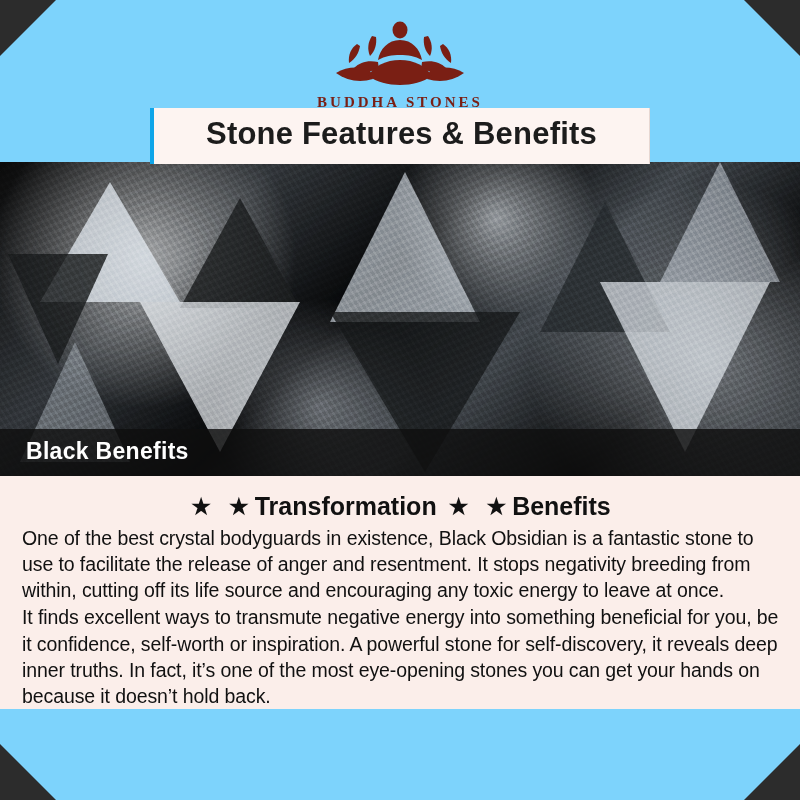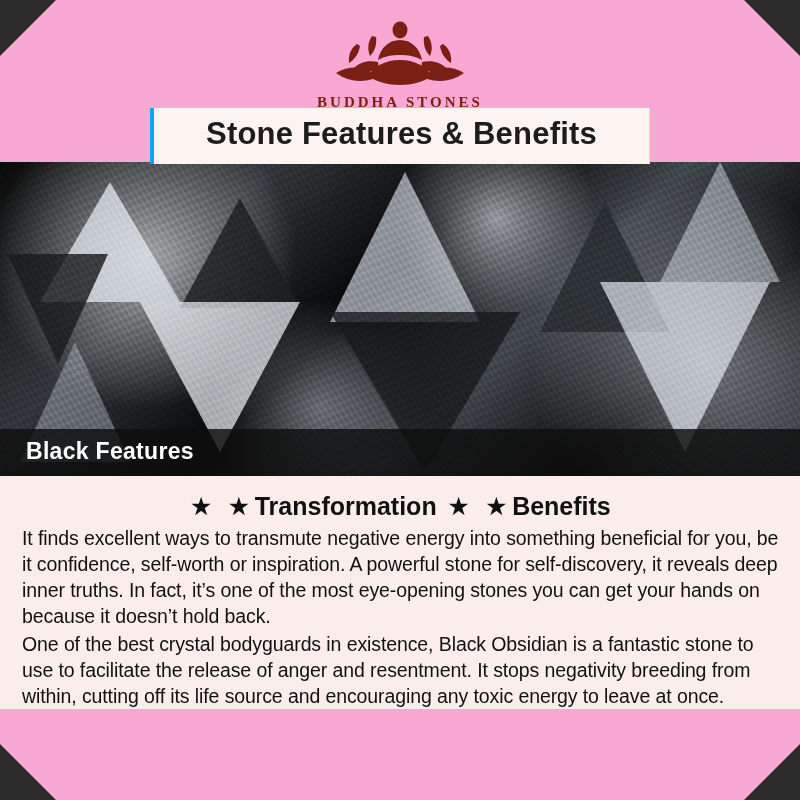--- a/index.html
+++ b/index.html
@@ -11,21 +11,21 @@
     height: 800px;
     font-family: "Liberation Sans", sans-serif;
     background: #ffffff;
     overflow: hidden;
   }
 
   .page {
     position: relative;
     width: 800px;
     height: 800px;
-    background: #f9a8d4;
+    background: #7dd3fc;
     overflow: hidden;
   }
 
   
   .corner {
     position: absolute;
     width: 0;
     height: 0;
     z-index: 5;
   }
@@ -238,21 +238,21 @@
     <div class="shard s4"></div>
     <div class="shard s5"></div>
     <div class="shard s6"></div>
     <div class="shard s7"></div>
     <div class="shard s8"></div>
     <div class="shard s9"></div>
     <div class="shard s10"></div>
     <div class="photo-grain"></div>
 
     <div class="caption-bar">
-      <span class="caption-text">Black Features</span>
+      <span class="caption-text">Black Benefits</span>
     </div>
   </div>
 
   <div class="body-block">
     <div class="keywords">
       <span class="kw">
         <span class="star">★</span>
       </span>
       <span class="kw">
         <span class="star">★</span>
@@ -260,17 +260,17 @@
       </span>
       <span class="kw">
         <span class="star">★</span>
       </span>
       <span class="kw">
         <span class="star">★</span>
         <span>Benefits</span>
       </span>
     </div>
 
+    <p class="para">One of the best crystal bodyguards in existence, Black Obsidian is a fantastic stone to use to facilitate the release of anger and resentment. It stops negativity breeding from within, cutting off its life source and encouraging any toxic energy to leave at once.</p>
     <p class="para">It finds excellent ways to transmute negative energy into something beneficial for you, be it confidence, self-worth or inspiration. A powerful stone for self-discovery, it reveals deep inner truths. In fact, it’s one of the most eye-opening stones you can get your hands on because it doesn’t hold back.</p>
-    <p class="para">One of the best crystal bodyguards in existence, Black Obsidian is a fantastic stone to use to facilitate the release of anger and resentment. It stops negativity breeding from within, cutting off its life source and encouraging any toxic energy to leave at once.</p>
   </div>
 
 </div>
 
 </body></html>

